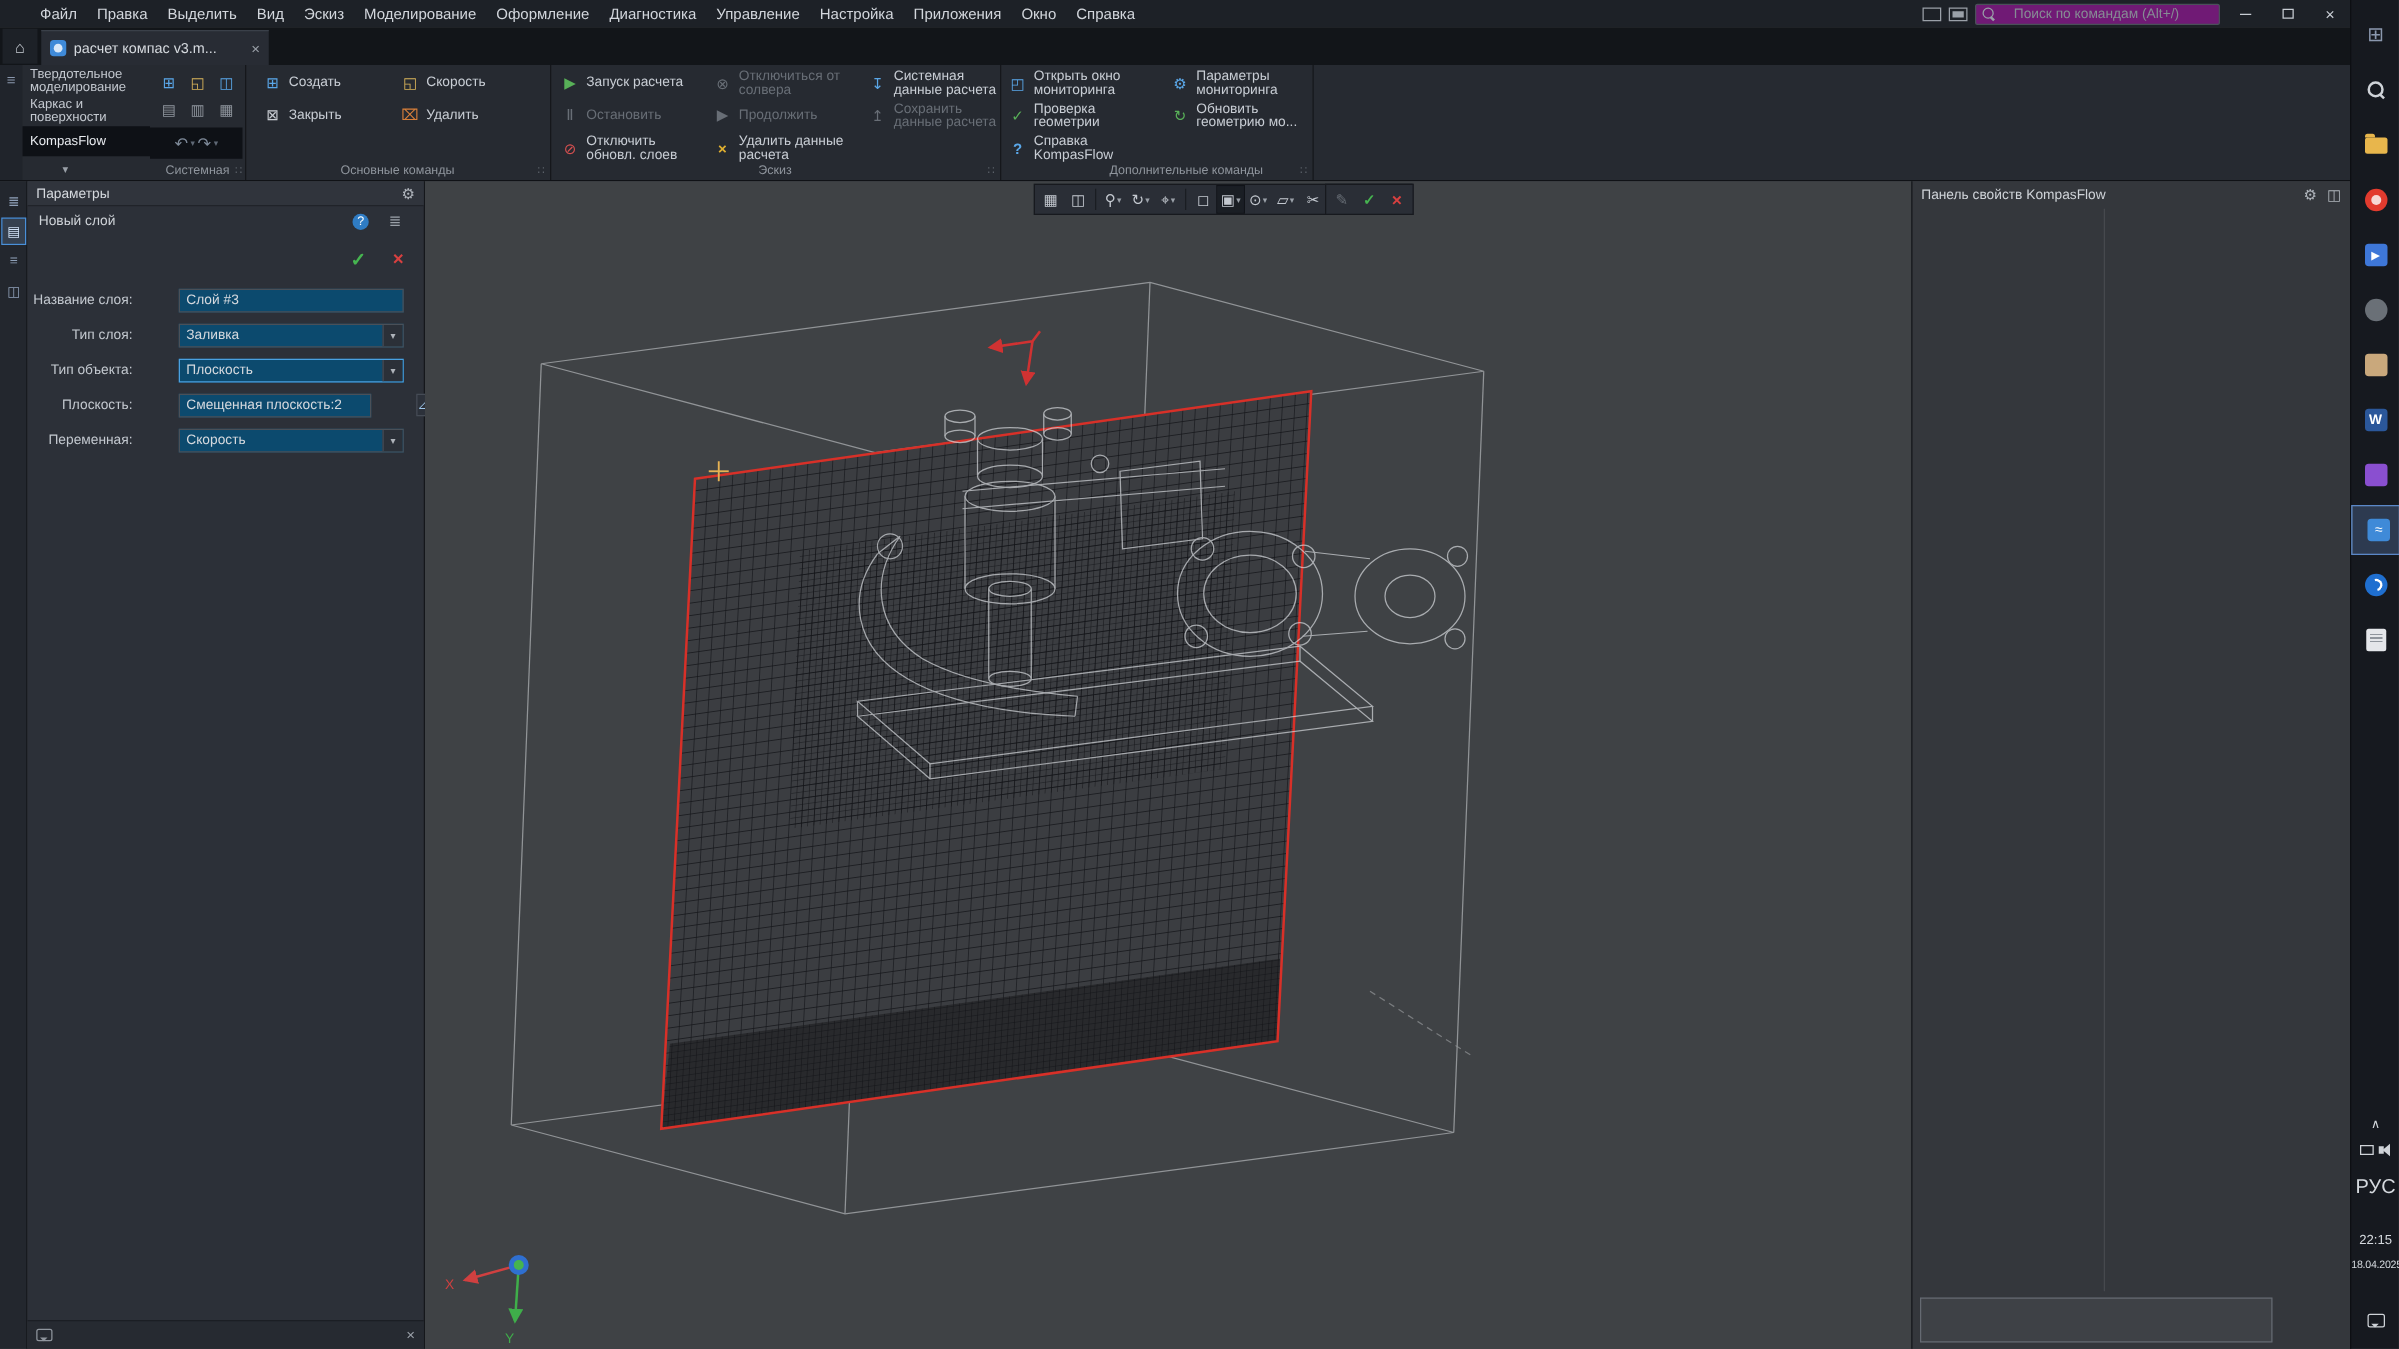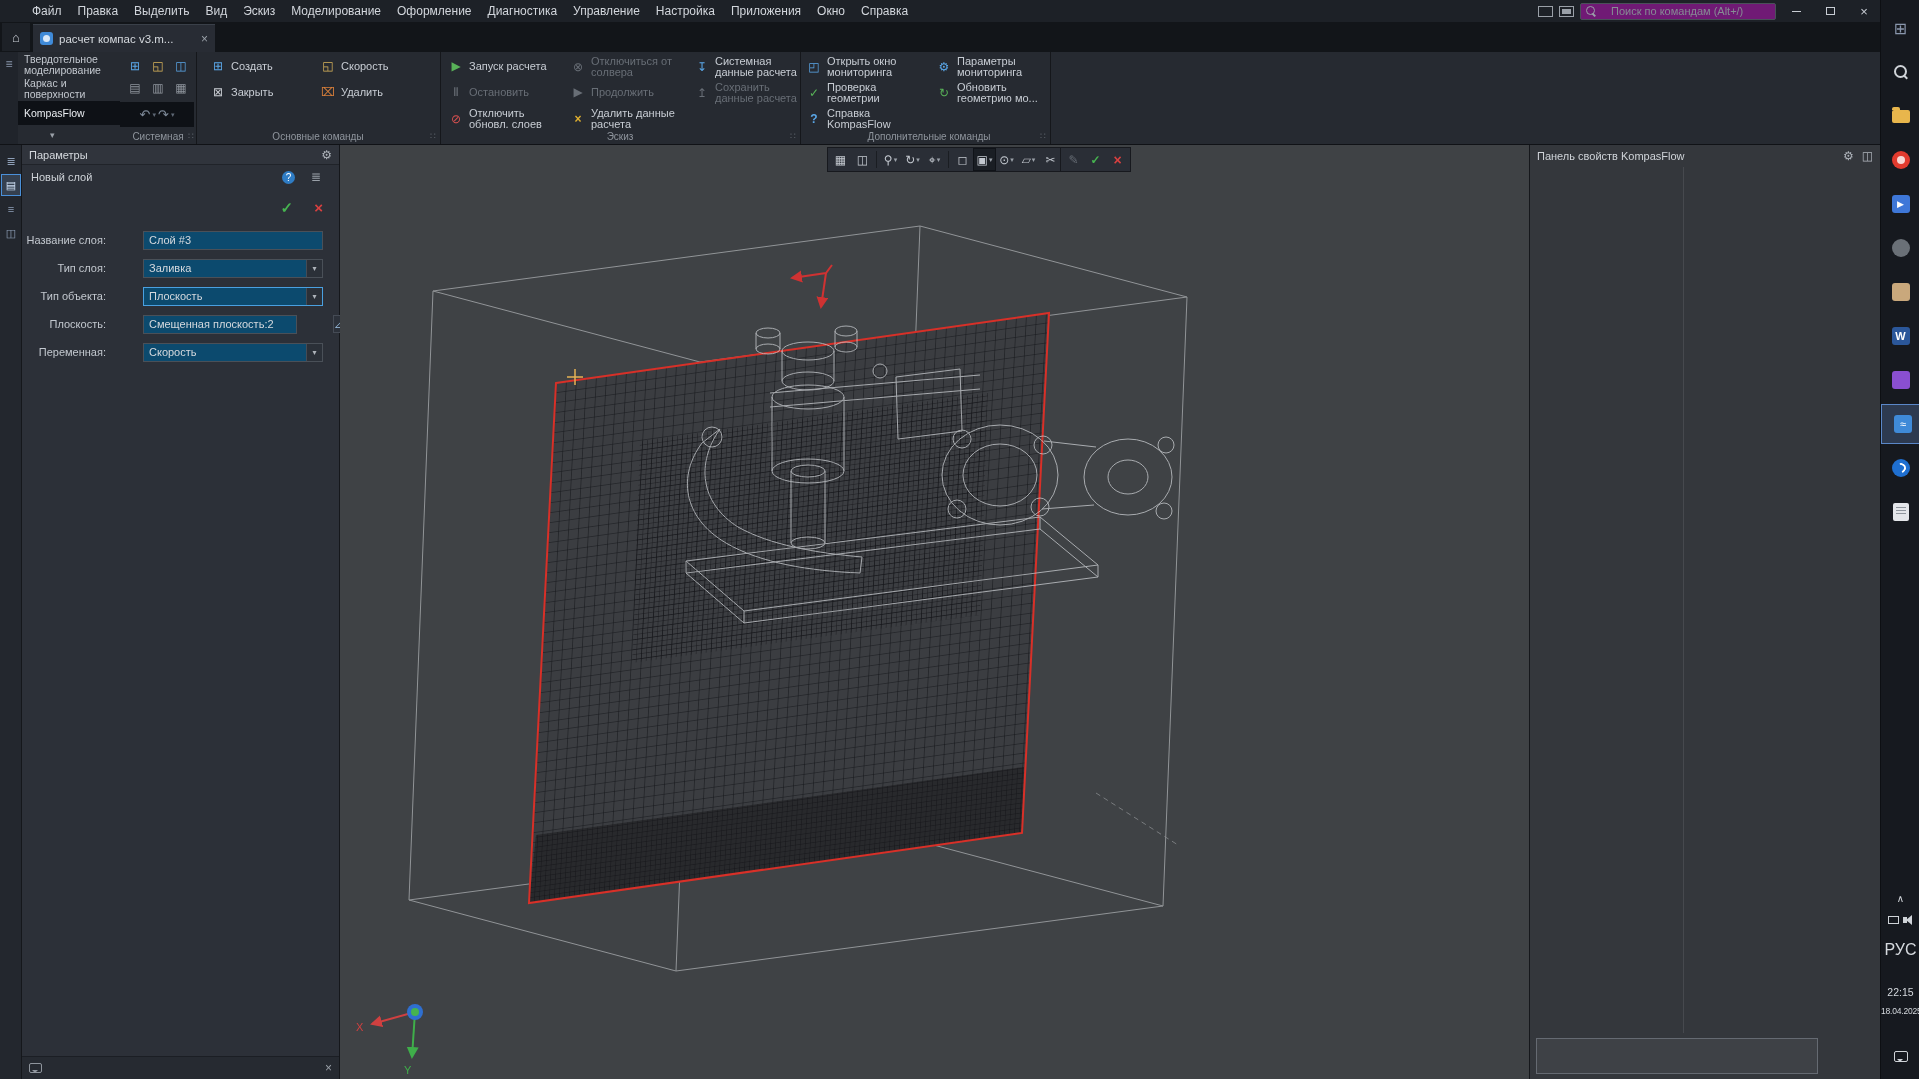--- a/index.html
+++ b/index.html
@@ -323,21 +323,21 @@
       <span class="lines">
           <span>Обновить</span>
           <span>геометрию мо...</span>
         </span>
     </div>
 
     <span class="chev">▾</span>
     <div class="seclabel" style="left:120px;width:76px">Системная</div>
     <div class="seclabel" style="left:196px;width:244px">Основные команды</div>
     <div class="seclabel" style="left:440px;width:360px">Эскиз</div>
-    <div class="seclabel" style="left:804px;width:250px">Дополнительные команды</div>
+    <div class="seclabel" style="left:824px;width:250px">Дополнительные команды</div>
     <span class="grip" style="left:188px">∷</span>
     <span class="grip" style="left:430px">∷</span>
     <span class="grip" style="left:790px">∷</span>
     <span class="grip" style="left:1040px">∷</span>
   </div>
 
   <div class="leftstrip">
     <span class="lsicon" style="top:6px">≣</span>
     <span class="lsicon active" style="top:30px">▤</span>
     <span class="lsicon" style="top:54px">≡</span>

